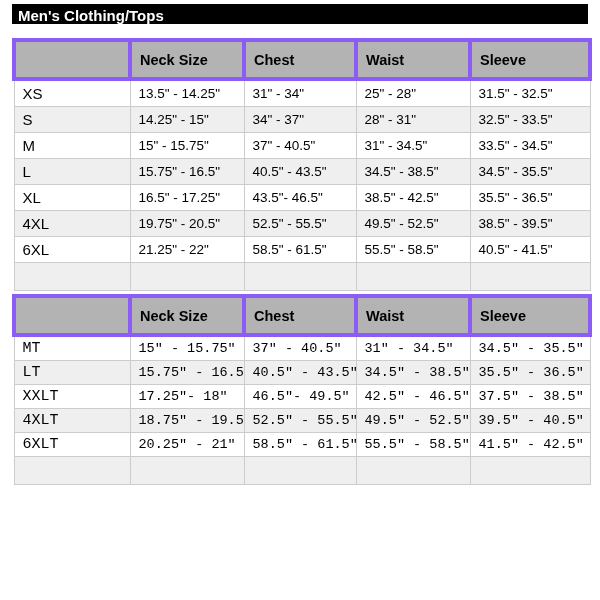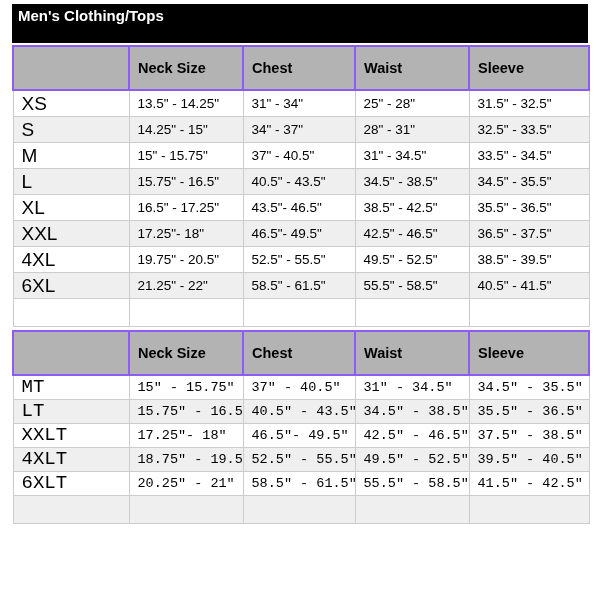--- a/index.html
+++ b/index.html
@@ -8,58 +8,58 @@
     overflow: hidden;
     background: #ffffff;
     font-family: "Liberation Sans", sans-serif;
     color: #000000;
   }
   .size-chart { padding: 4px 12px 0 12px; }
   .chart-section { margin-bottom: 0; }
   .chart-section + .chart-section { margin-top: 3px; }
   .title-bar {
     width: 576px;
-    height: 39px;
+    height: 20px;
     line-height: 23px;
     background: #000000;
     color: #ffffff;
     font-size: 15px;
     font-weight: bold;
     padding-left: 6px;
-    margin-bottom: 2px;
+    margin-bottom: 14px;
   }
   table {
     border-collapse: collapse;
     table-layout: fixed;
     width: 576px;
   }
   col.c-size  { width: 116px; }
   col.c-neck  { width: 114px; }
   col.c-chest { width: 112px; }
   col.c-waist { width: 114px; }
   col.c-sleeve{ width: 120px; }
   th {
     background: #b3b3b3;
     font-size: 14.5px;
     font-weight: bold;
     text-align: left;
-    padding: 13px 8px;
+    padding: 6px 8px;
     height: 39px;
-    border: 2px solid #8b5cf6;
+    border: 4px solid #8b5cf6;
   }
   td {
     font-size: 13.5px;
     text-align: left;
     padding: 4px 8px;
     line-height: 17px;
     border: 1px solid #cccccc;
     white-space: nowrap;
     overflow: hidden;
   }
-  td:first-child { font-size: 19px; }
+  td:first-child { font-size: 15px; }
   tbody tr:nth-child(even) { background: #efefef; }
   tr.empty-row td { height: 28px; }
   .t2 td { line-height: 15px; font-family: Liberation Mono, monospace; }
 </style>
 </head>
 <body>
 
 <div class="size-chart">
 
   <div class="chart-section">
@@ -111,27 +111,20 @@
             <td>34.5" - 35.5"</td>
           </tr>
           <tr>
             <td>XL</td>
             <td>16.5" - 17.25"</td>
             <td>43.5"- 46.5"</td>
             <td>38.5" - 42.5"</td>
             <td>35.5" - 36.5"</td>
           </tr>
           <tr>
-            <td>XXL</td>
-            <td>17.25"- 18"</td>
-            <td>46.5"- 49.5"</td>
-            <td>42.5" - 46.5"</td>
-            <td>36.5" - 37.5"</td>
-          </tr>
-          <tr>
             <td>4XL</td>
             <td>19.75" - 20.5"</td>
             <td>52.5" - 55.5"</td>
             <td>49.5" - 52.5"</td>
             <td>38.5" - 39.5"</td>
           </tr>
           <tr>
             <td>6XL</td>
             <td>21.25" - 22"</td>
             <td>58.5" - 61.5"</td>

